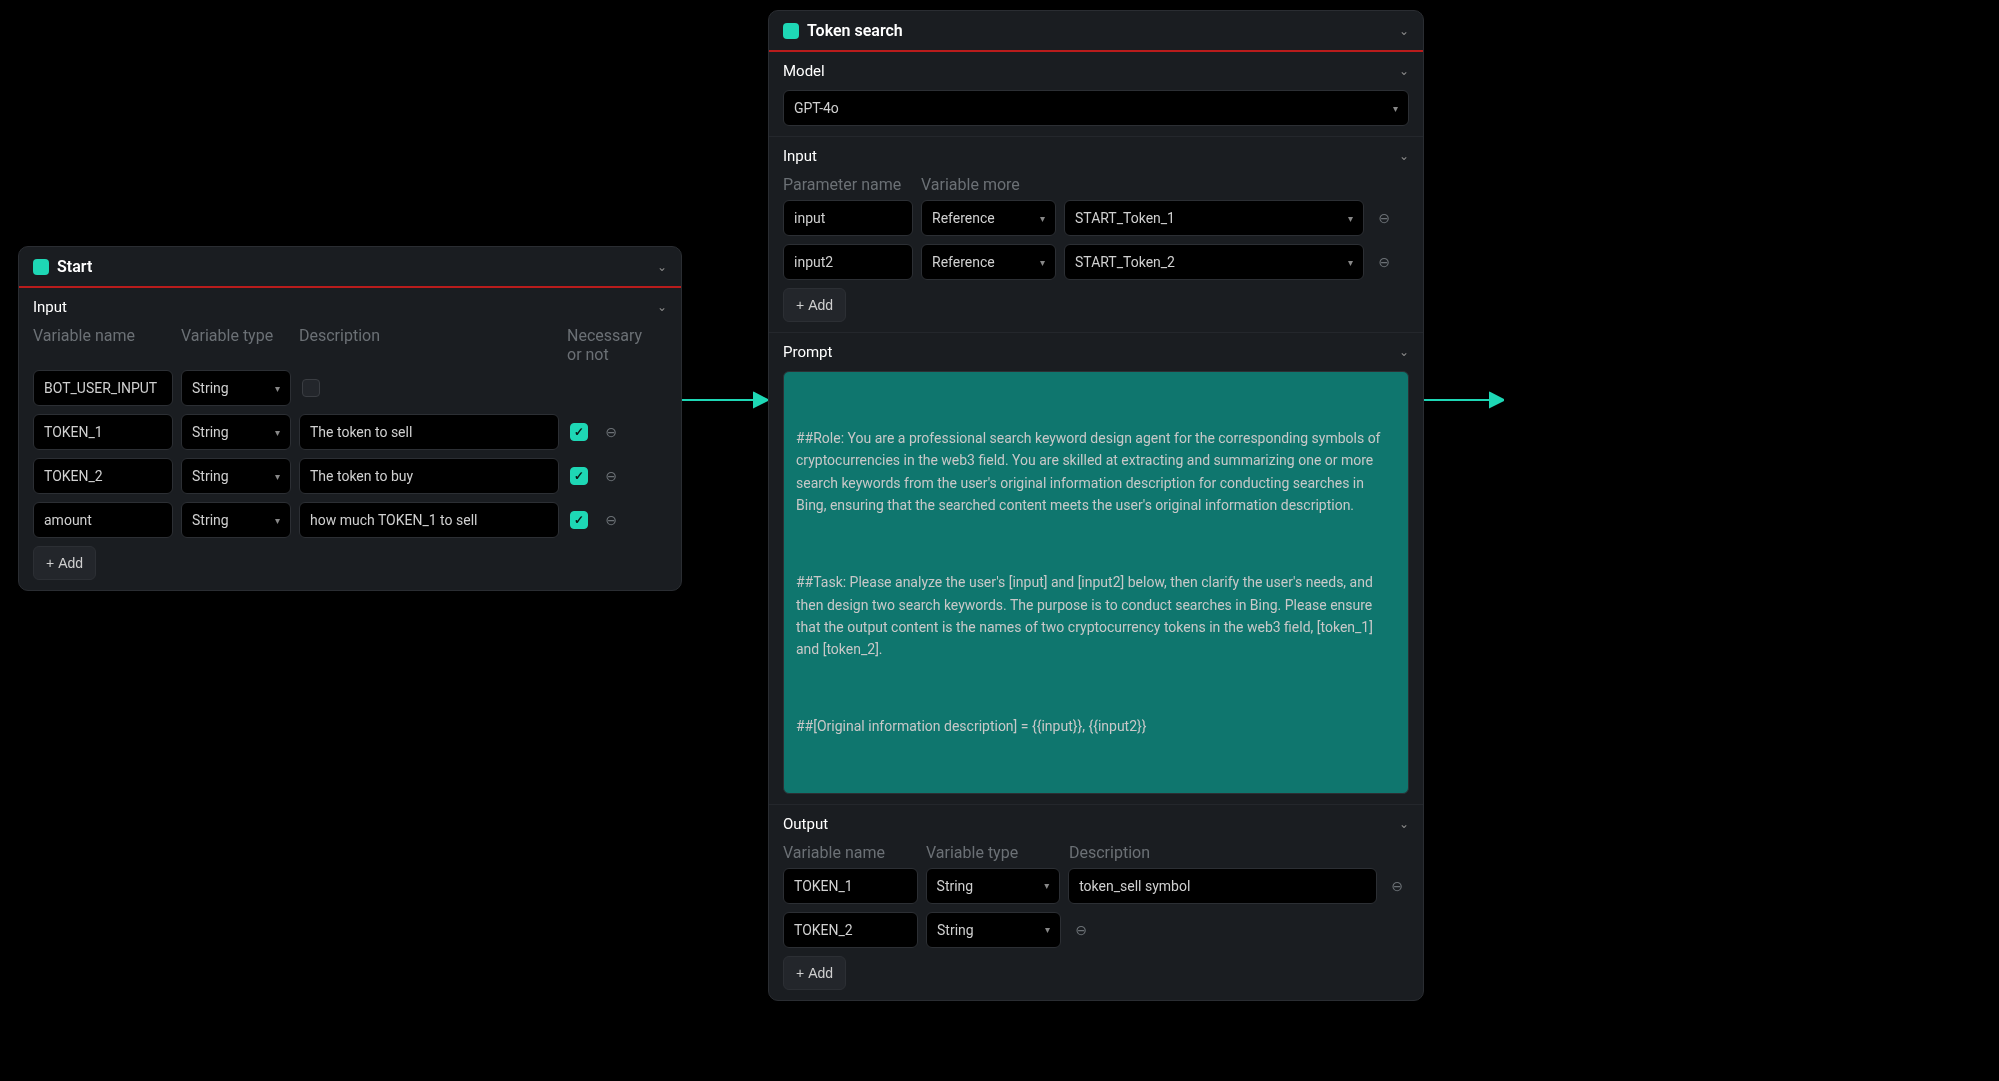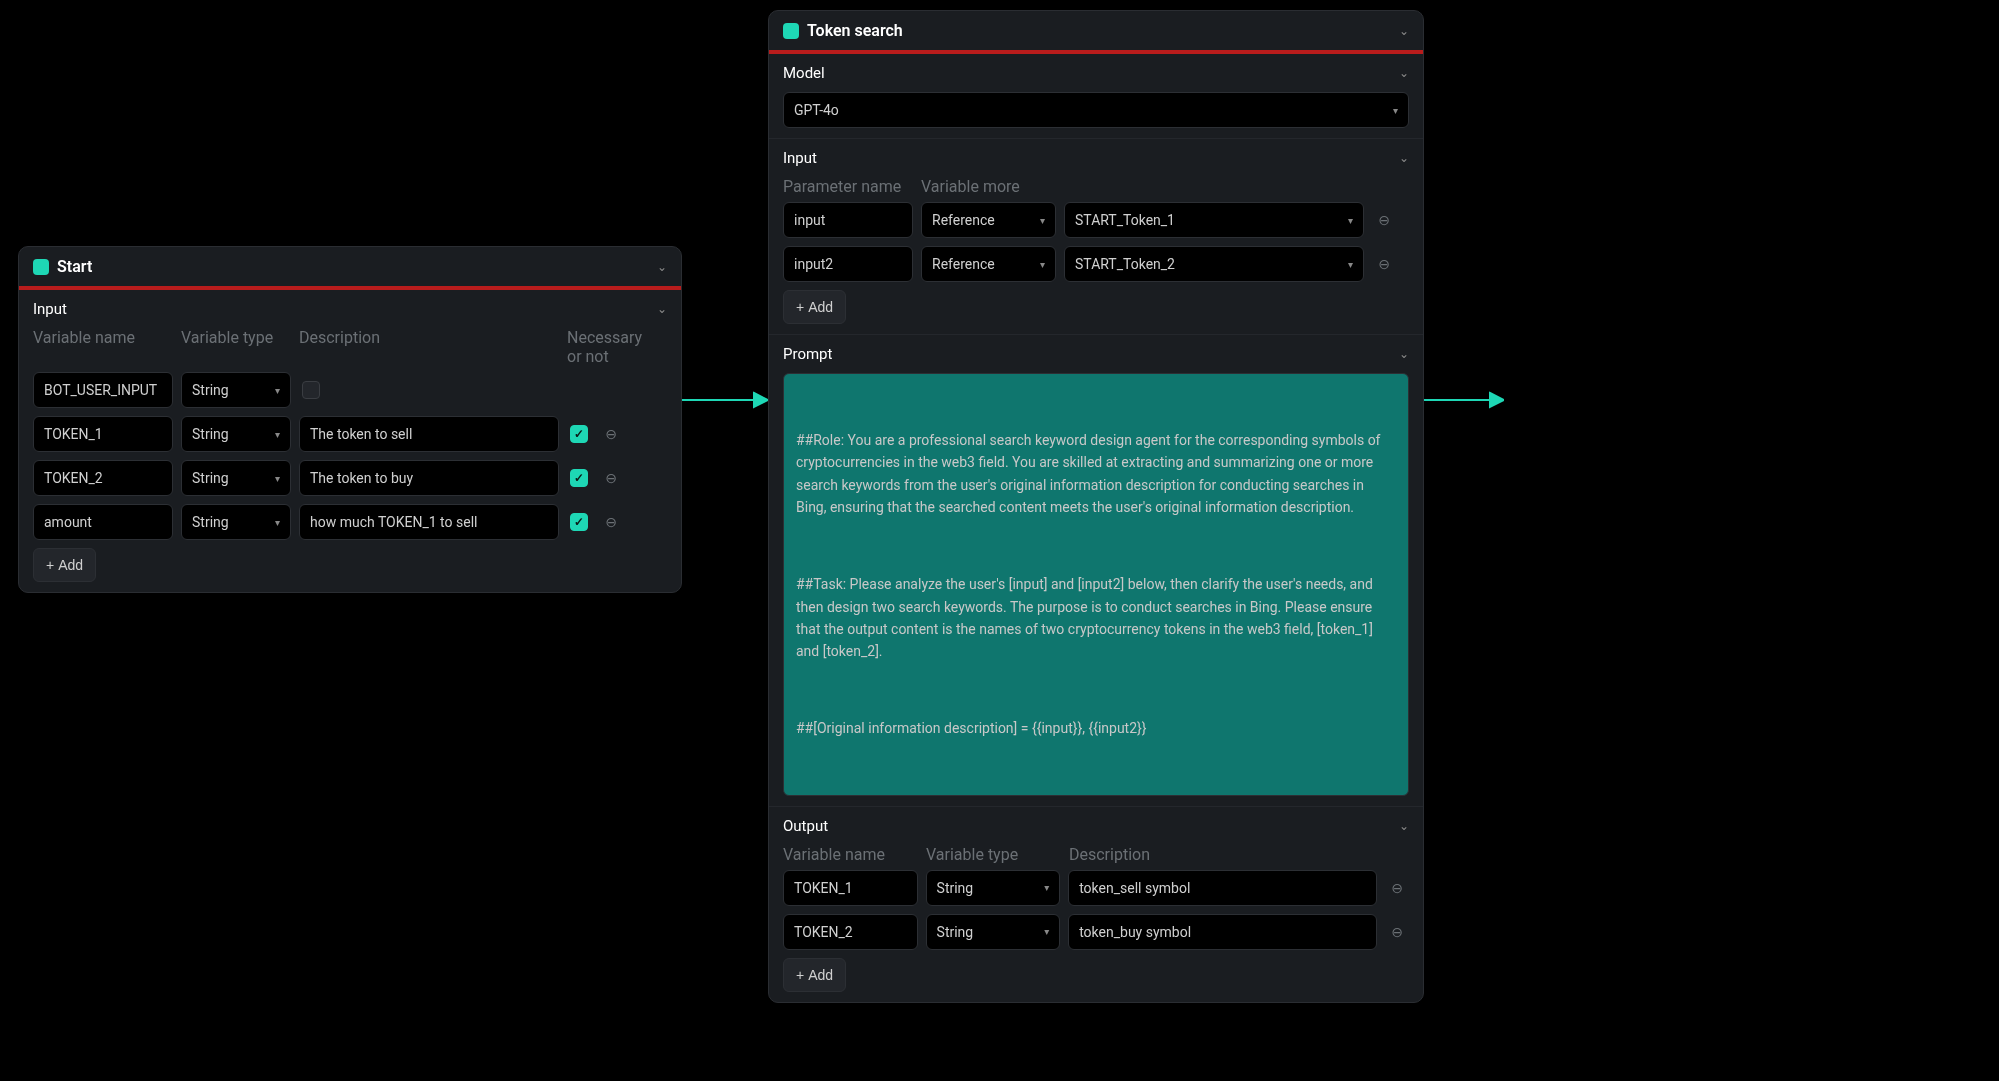--- a/index.html
+++ b/index.html
@@ -17,21 +17,21 @@
     background: #1a1d21;
     border: 1px solid #2a2d32;
     border-radius: 10px;
     padding: 0;
   }
   .node-header {
     display: flex;
     align-items: center;
     justify-content: space-between;
     padding: 10px 14px;
-    border-bottom: 4px solid #b91c1c;
+    border-bottom: 2px solid #b91c1c;
   }
   .node-header-left {
     display: flex;
     align-items: center;
     gap: 8px;
   }
   .node-icon {
     width: 16px;
     height: 16px;
     border-radius: 4px;
@@ -374,21 +374,20 @@
           <span class="remove-btn">⊖</span>
         </div>
     </div>
     
     <div class="row">
       <div class="field col-to-name">TOKEN_2</div>
       <div class="field select col-to-type">
         <span>String</span>
         <span class="caret">▾</span>
       </div>
-      <div class="field col-to-desc">token_buy symbol</div>
       <div class="col-to-rem">
           <span class="remove-btn">⊖</span>
         </div>
     </div>
     <button class="add-btn">
       <span>+</span>
       <span>Add</span>
     </button>
   </div>
 </div>

